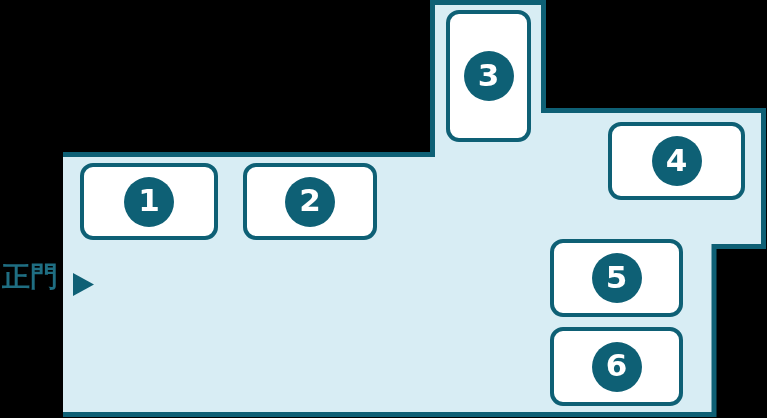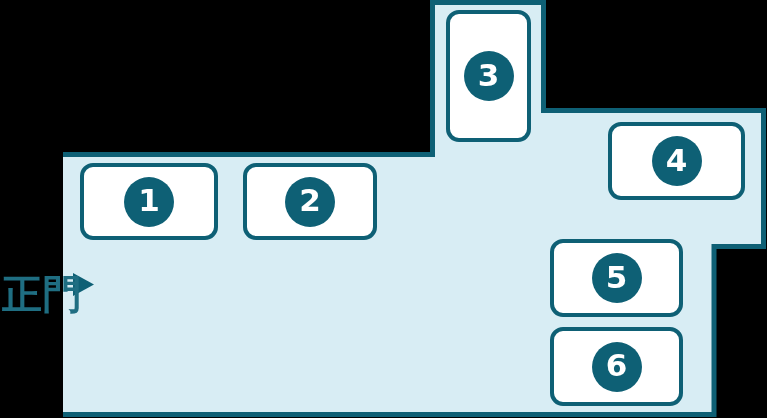--- a/index.html
+++ b/index.html
@@ -15,24 +15,23 @@
   #stage{
     position:relative;width:767px;height:418px;background:var(--bg);
     overflow:hidden;
   }
   #map-svg{position:absolute;left:0;top:0;}
   .area-fill{fill:var(--area);}
   .area-outline{fill:none;stroke:var(--teal);stroke-width:5;stroke-linejoin:miter;}
   .gate-arrow{fill:var(--teal);}
   #gate-label{
     position:absolute;left:2px;top:264px;width:58px;
-    color:var(--label);font-size:40px;font-weight:bold;line-height:1.1;
+    color:var(--label);font-size:28px;font-weight:bold;line-height:1.1;
     letter-spacing:0px;white-space:nowrap;
-    font-family:Liberation Sans, sans-serif;
-    margin-top:8px;
+    font-family:Liberation Mono, monospace;
   }
   .building-card{
     position:absolute;box-sizing:border-box;
     background:var(--card-fill);
     border:4px solid var(--teal);
     border-radius:13px;
     display:flex;align-items:center;justify-content:center;
   }
   .building-number{
     width:50px;height:50px;border-radius:50%;

